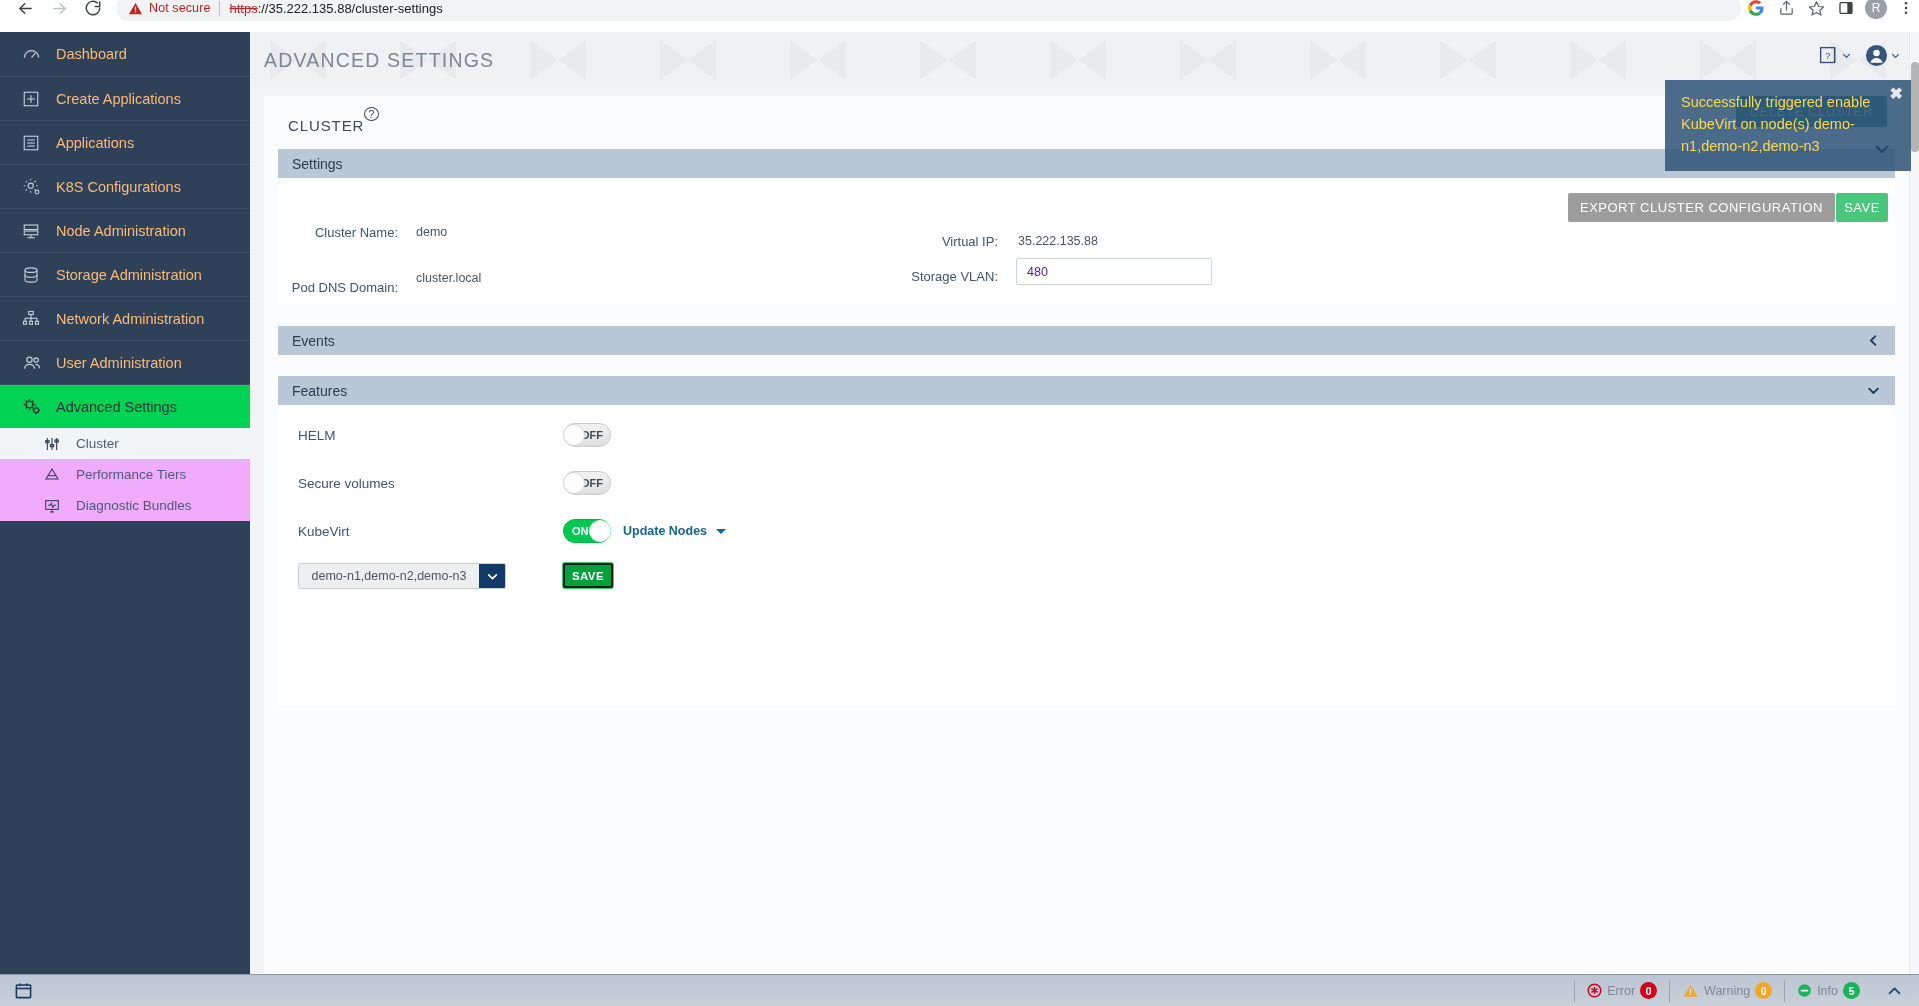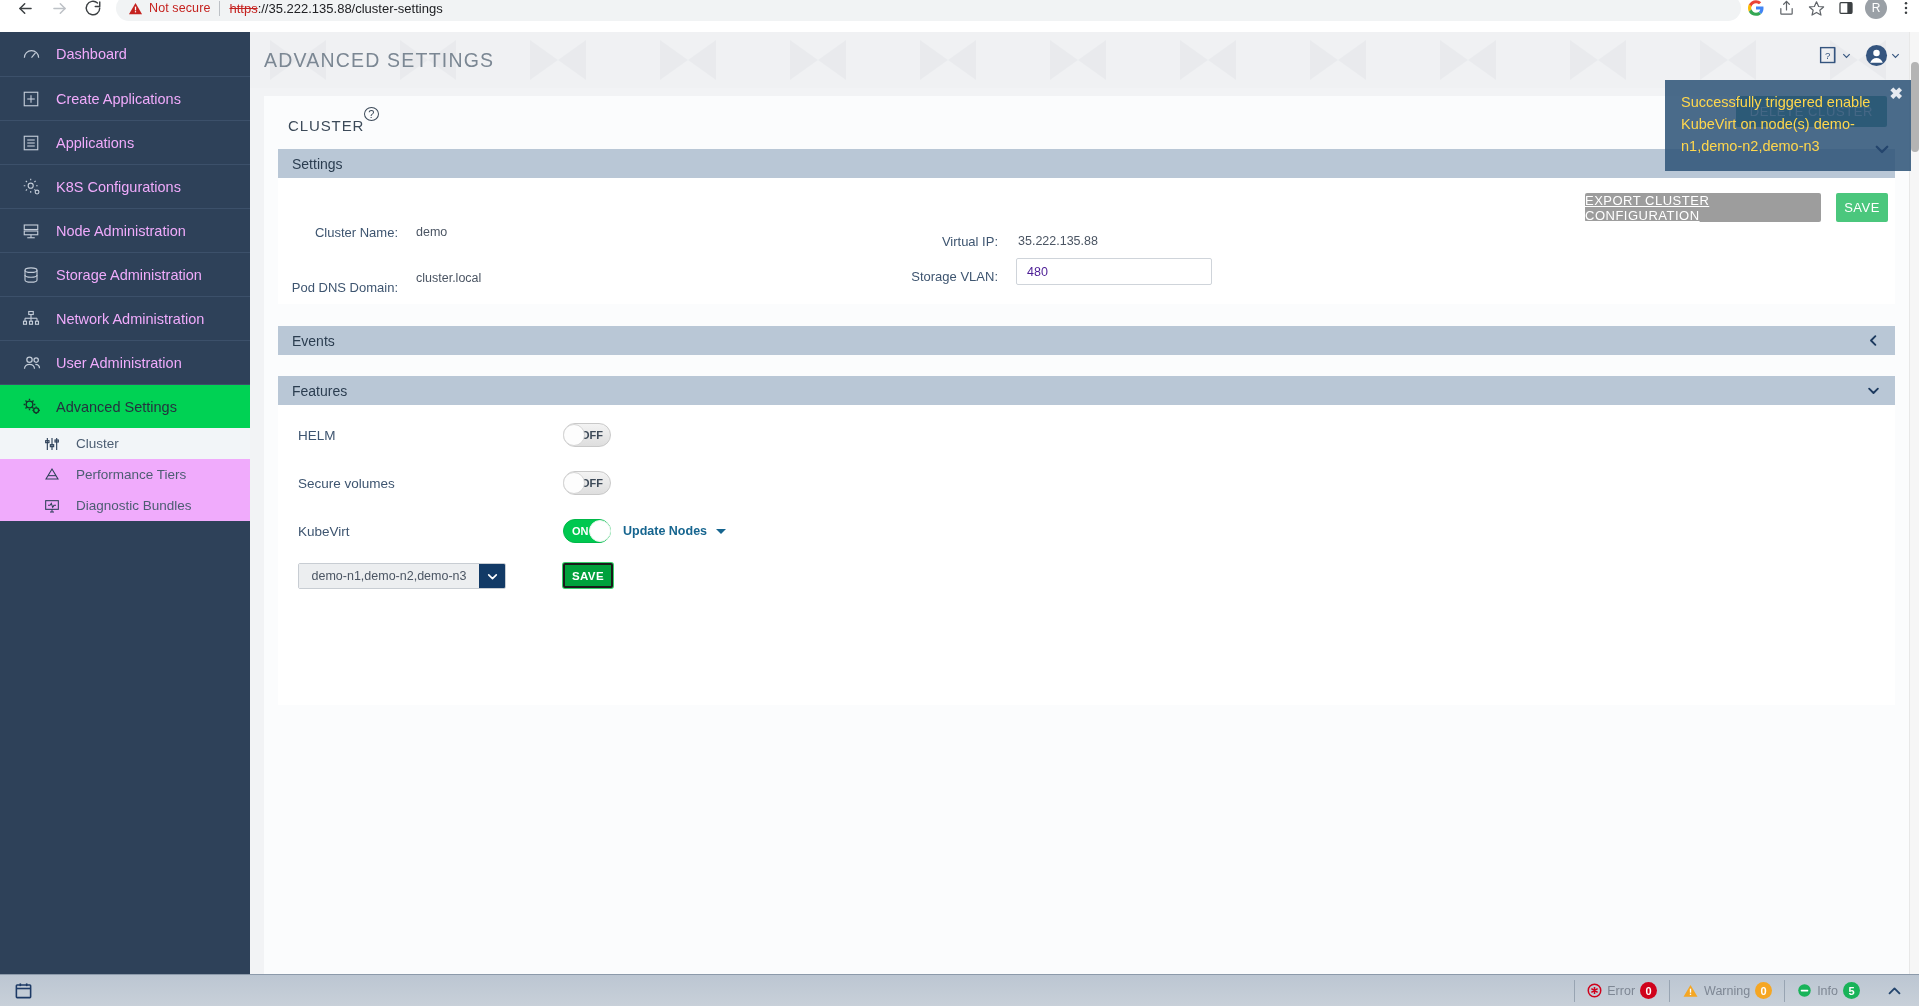--- a/index.html
+++ b/index.html
@@ -64,21 +64,21 @@
   .brand-logo { display: flex; align-items: center; color: #fff; }
   .brand-name {
     font-size: 19px; font-weight: bold; font-style: italic; letter-spacing: .5px;
     color: #ffffff; margin-left: 7px;
   }
   .brand-sep { width: 1px; height: 20px; background: #7b8ba3; margin: 0 12px 0 18px; }
   .collapse-icon { color: #fff; display: flex; align-items: center; }
 
   .nav-item {
     height: 44px; display: flex; align-items: center; padding-left: 22px;
-    color: #f0abfc; font-size: 14.5px;
+    color: #fdba74; font-size: 14.5px;
     border-top: 1px solid #3c506a;
   }
   .nav-item .nv-ico {
     width: 34px; display: flex; align-items: center; justify-content: flex-start;
     color: #c3ccd8; flex: none;
   }
   .nav-item.active { background: #00d254; color: #24323f; }
   .nav-item.active .nv-ico { color: #13352b; }
   .sub-item {
     height: 31px; display: flex; align-items: center; padding-left: 50px;
@@ -528,21 +528,21 @@
     <div class="card">
       <div class="card-title">
         <span>CLUSTER</span><sup style="border:1px solid #3c4a59;border-radius:50%;padding:0 3px;">?</sup>
       </div>
 
       
       <div class="section-bar" style="top:53px;">
         <span>Settings</span>
       </div>
       <div class="sect-body" style="top:82px; height:126px;">
-        <div class="btn btn-gray" style="right:74px; top:15px; width:236px; height:29px;text-decoration:underline;">EXPORT CLUSTER CONFIGURATION</div>
+        <div class="btn btn-gray" style="right:60px; top:15px; width:267px; height:29px;">EXPORT CLUSTER CONFIGURATION</div>
         <div class="btn btn-green" style="right:7px; top:15px; width:52px; height:29px;">SAVE</div>
 
         <div class="field-label" style="left:0; width:120px; top:47px;">Cluster Name:</div>
         <div class="field-value" style="left:138px; top:47px;">demo</div>
 
         <div class="field-label" style="left:0; width:120px; top:102px;text-align:right;">Pod DNS Domain:</div>
         <div class="field-value" style="left:138px; top:93px;">cluster.local</div>
 
         <div class="field-label" style="left:620px; width:100px; top:56px;">Virtual IP:</div>
         <div class="field-value" style="left:740px; top:56px;">35.222.135.88</div>

